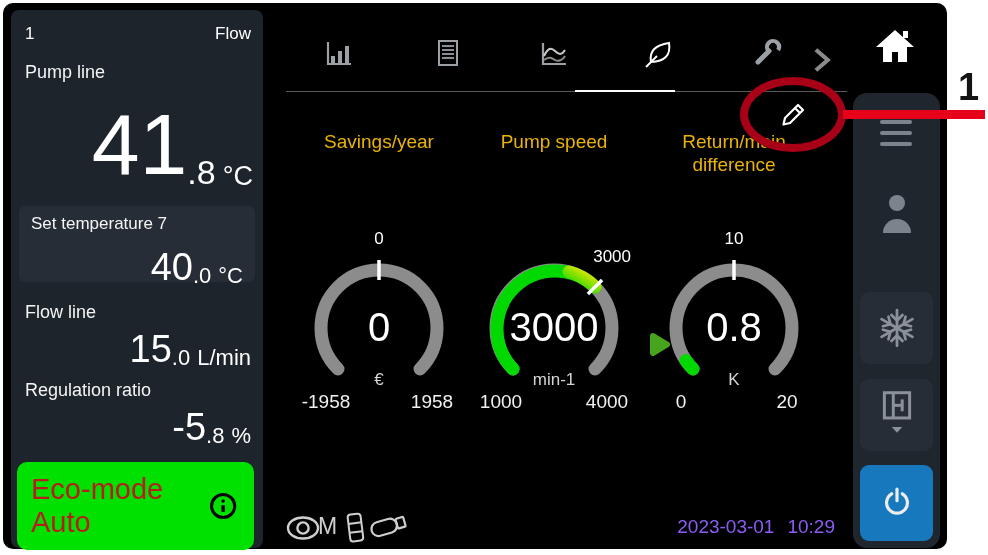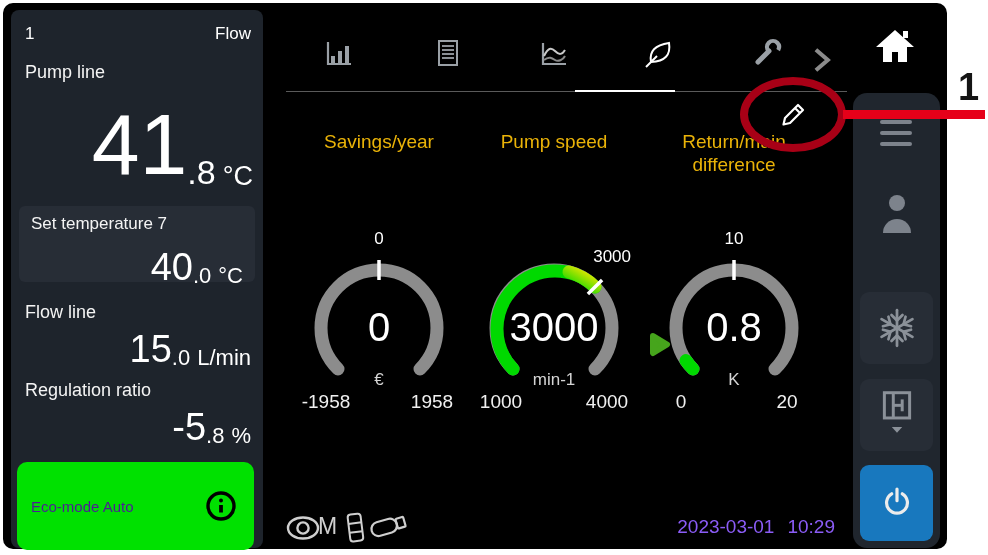--- a/index.html
+++ b/index.html
@@ -22,21 +22,21 @@
   .main-vrow .v-dec{font-size:34px;}
   .main-vrow .v-unit{font-size:27px;}
   .set-card{position:absolute;left:8px;right:8px;top:196px;height:76px;background:#272d36;border-radius:6px;padding:8px 12px 0 12px;}
   .set-card .lbl{font-size:17px;}
   .set-card .vrow{margin-top:12px;}
   .flow-lbl{position:absolute;left:14px;top:292px;}
   .flow-vrow{position:absolute;left:0;right:12px;top:318px;}
   .reg-lbl{position:absolute;left:14px;top:362px;margin-top:8px;}
   .reg-vrow{position:absolute;left:0;right:12px;top:396px;}
   .eco-btn{position:absolute;left:6px;right:9px;top:452px;height:88px;background:#00e100;border-radius:10px;display:flex;align-items:center;justify-content:space-between;padding:0 16px 0 14px;cursor:pointer;}
-  .eco-btn span{font-size:15px;color:#4c1d95;}
+  .eco-btn span{font-size:29px;color:#b91c1c;}
 
   
   .tab{position:absolute;top:33px;width:34px;height:34px;cursor:pointer;}
   .tab svg{width:34px;height:34px;}
   .tab-underline{position:absolute;left:283px;top:88px;width:561px;height:1px;background:#5a5a5a;}
   .tab-underline-active{position:absolute;left:572px;top:87px;width:100px;height:2px;background:#fff;}
   .edit-btn{position:absolute;left:774px;top:96px;width:32px;height:32px;cursor:pointer;}
 
   
   .gauge-title{position:absolute;top:127px;text-align:center;color:#eab308;font-size:19px;line-height:23px;}

